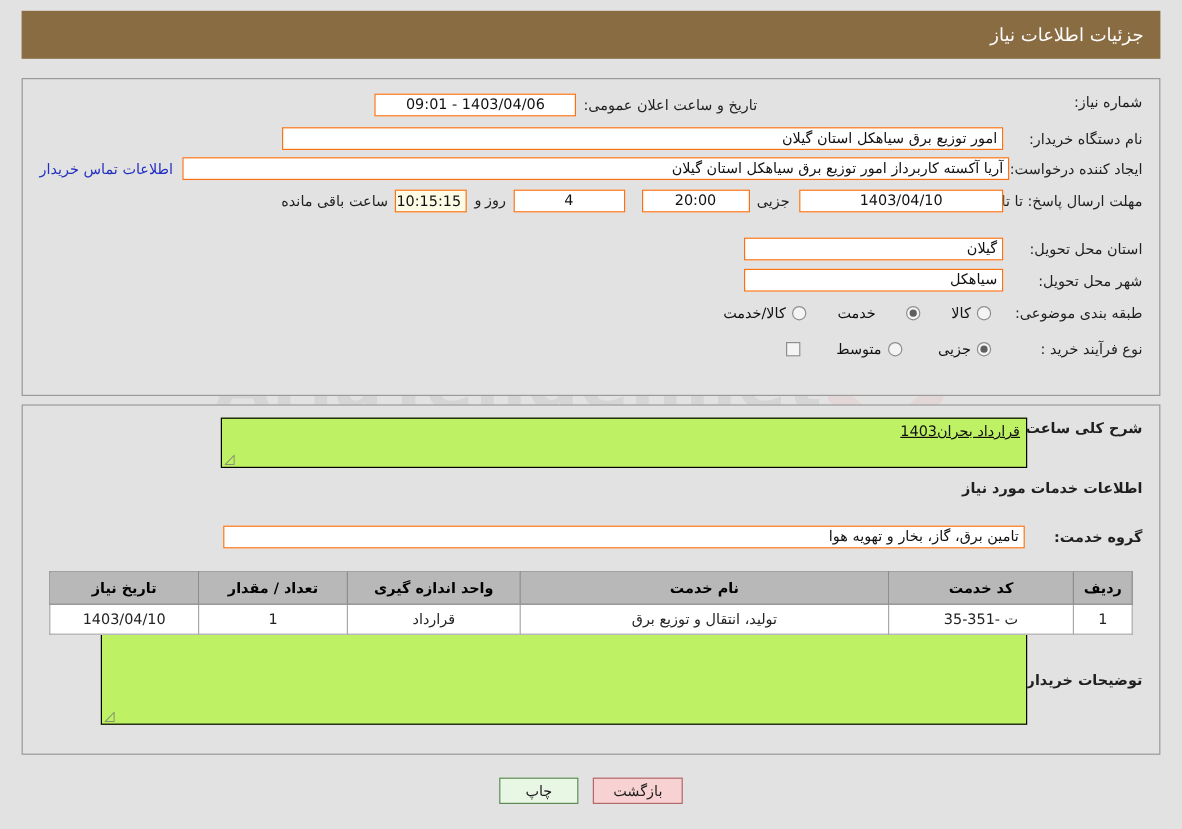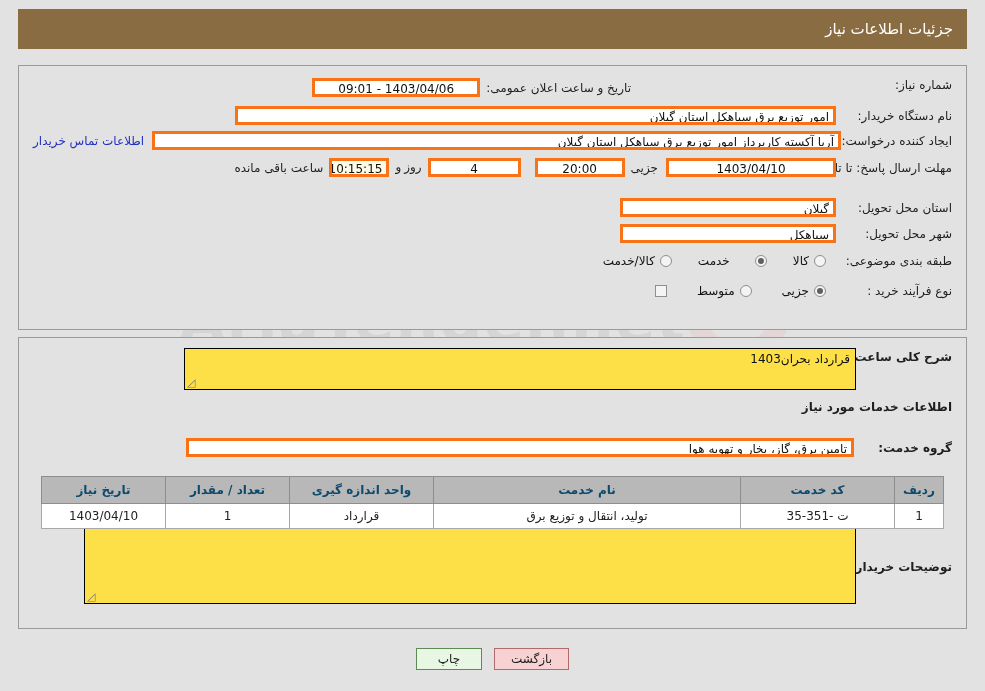--- a/index.html
+++ b/index.html
@@ -109,21 +109,21 @@
   }
   .lbl {
     color: #1f1f1f;
     font-size: 12px;
     white-space: nowrap;
     text-align: right;
   }
   .lbl-b { font-weight: bold; }
   .fld {
     background: #ffffff;
-    border: 3px solid #f97316;
+    border: 1px solid #f97316;
     box-sizing: border-box;
     height: 19px;
     line-height: 17px;
     font-size: 12px;
     padding: 0 4px;
     color: #111111;
     overflow: hidden;
     white-space: nowrap;
   }
   .fld.center { text-align: center; }
@@ -156,28 +156,29 @@
     background: #f4f4f4;
     display: inline-block;
     box-sizing: border-box;
     flex: none;
   }
   .opt { display: flex; align-items: center; gap: 5px; }
   .opt span { font-size: 12px; }
 
   
   .ta {
-    background: #fde047;
+    background: #bef264;
     border: 1px solid #000000;
     box-sizing: border-box;
     position: relative;
     font-size: 12px;
     padding: 3px 5px;
     color: #111111;
     overflow: hidden;
+    text-decoration: underline;
   }
   .ta .grip {
     position: absolute;
     left: 2px; bottom: 1px;
     width: 10px; height: 10px;
     color: #777;
     font-size: 11px;
     line-height: 10px;
     transform: scaleX(-1);
   }
@@ -192,21 +193,21 @@
   }
   table.grid {
     border-collapse: collapse;
     width: 100%;
     font-size: 12px;
     background: #ffffff;
   }
   table.grid th {
     background: #b8b8b8;
     border: 1px solid #8d8d8d;
-    color: #0c4a6e;
+    color: #000000;
     font-weight: bold;
     padding: 6px 4px;
     text-align: center;
     font-size: 12px;
   }
   table.grid td {
     background: #ffffff;
     border: 1px solid #a8a8a8;
     padding: 5px 4px;
     text-align: center;

